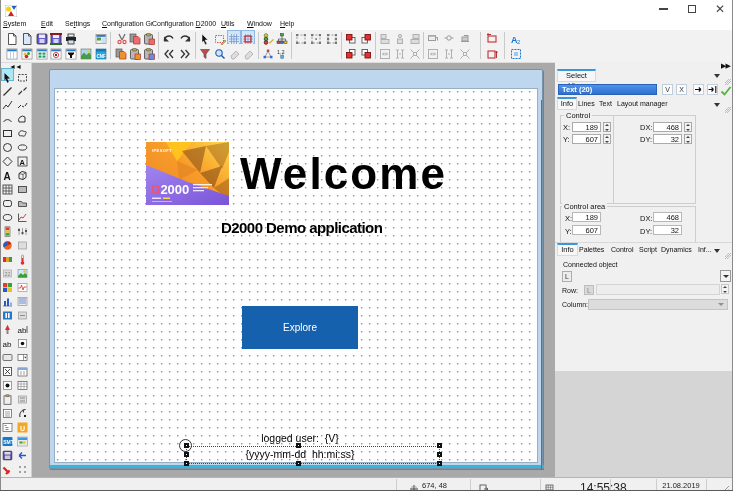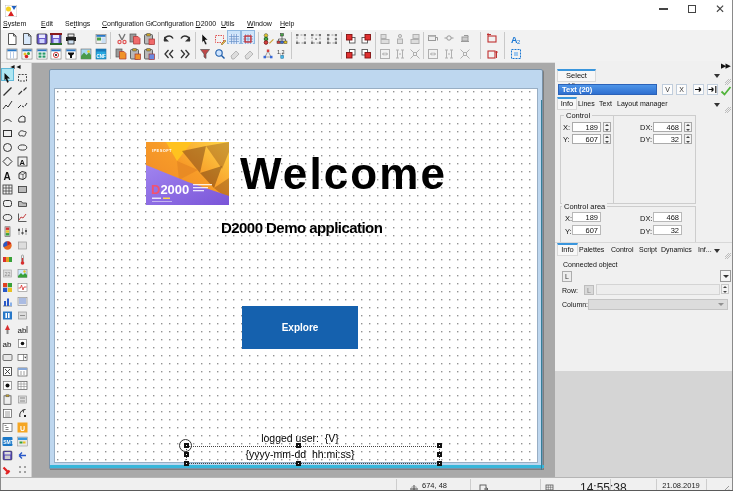--- a/index.html
+++ b/index.html
@@ -597,21 +597,21 @@
 <rect x="47" y="42" width="19" height="1.3" fill="#fff" opacity=".85"></rect>
           <rect x="47" y="45" width="15" height="1.3" fill="#fff" opacity=".85"></rect>
           <rect x="47" y="48" width="11" height="1.3" fill="#fff" opacity=".85"></rect>
 <rect x="6" y="55.5" width="9" height="1.5" fill="#fff" opacity=".8"></rect>
           <rect x="17" y="55.5" width="7" height="1.5" fill="#ffd84a"></rect>
 <rect x="6" y="59" width="20" height="1" fill="#fff" opacity=".5" <="" svg="">
 </rect>
         </svg></div>
 <div class="ab" style="left:185px;top:62.5px;font-size:44px;font-weight:bold;color:#000;letter-spacing:2.1px;line-height:44px">Welcome</div>
 <div class="ab" style="left:166px;top:129.5px;font-size:15px;font-weight:bold;color:#000;letter-spacing:-0.55px">D2000 Demo application</div>
-<div class="ab" style="left:187px;top:217px;width:116px;height:43px;background:#1561ae;color:#fff;font-size:10px;font-weight:bold;text-align:center;line-height:43px">Explore</div>
+<div class="ab" style="left:187px;top:217px;width:116px;height:43px;background:#1561ae;color:#fff;font-size:10px;font-weight:normal;text-align:center;line-height:43px">Explore</div>
 <div class="ab" style="left:131px;top:356.5px;width:254px;height:18px;border:1px dotted #444"></div>
 <div class="ab" style="left:129px;top:354px;width:5px;height:5px;background:#111;z-index:5">
         <div class="ab" style="left:1.7px;top:1.7px;width:1.5px;height:1.5px;background:#fff"></div>
       </div>
 <div class="ab" style="left:241px;top:354px;width:5px;height:5px;background:#111;z-index:5">
         <div class="ab" style="left:1.7px;top:1.7px;width:1.5px;height:1.5px;background:#fff"></div>
       </div>
 <div class="ab" style="left:382px;top:354px;width:5px;height:5px;background:#111;z-index:5">
         <div class="ab" style="left:1.7px;top:1.7px;width:1.5px;height:1.5px;background:#fff"></div>
       </div>

